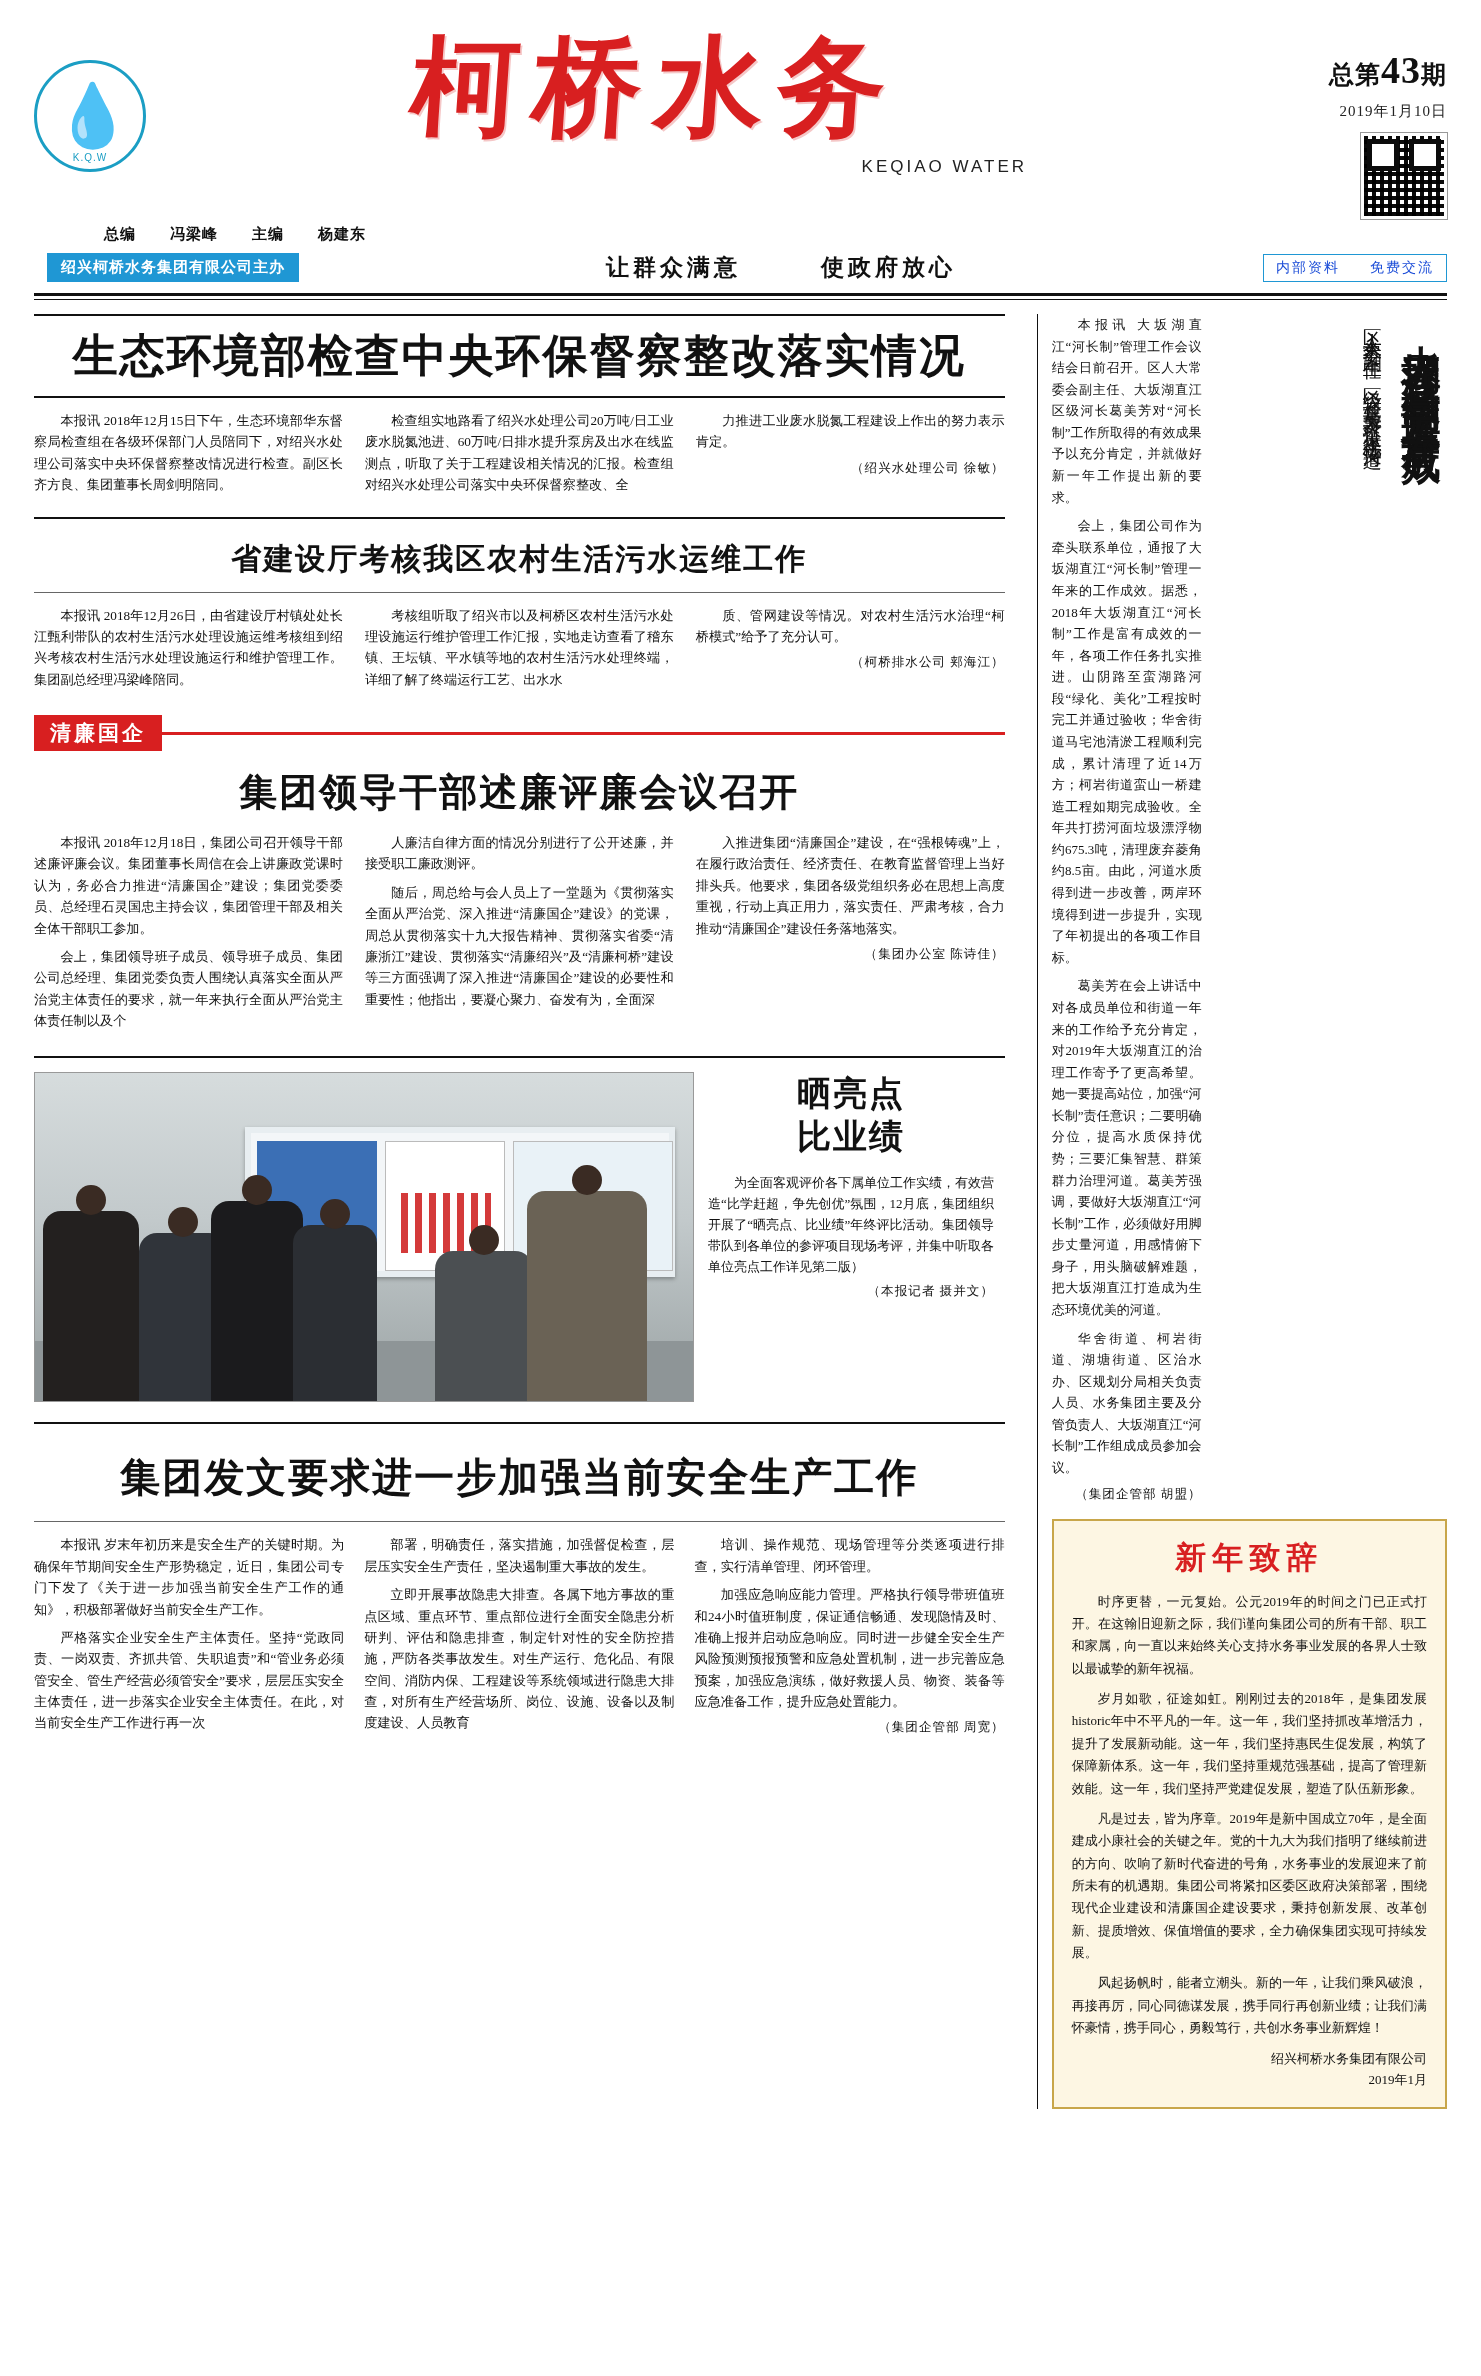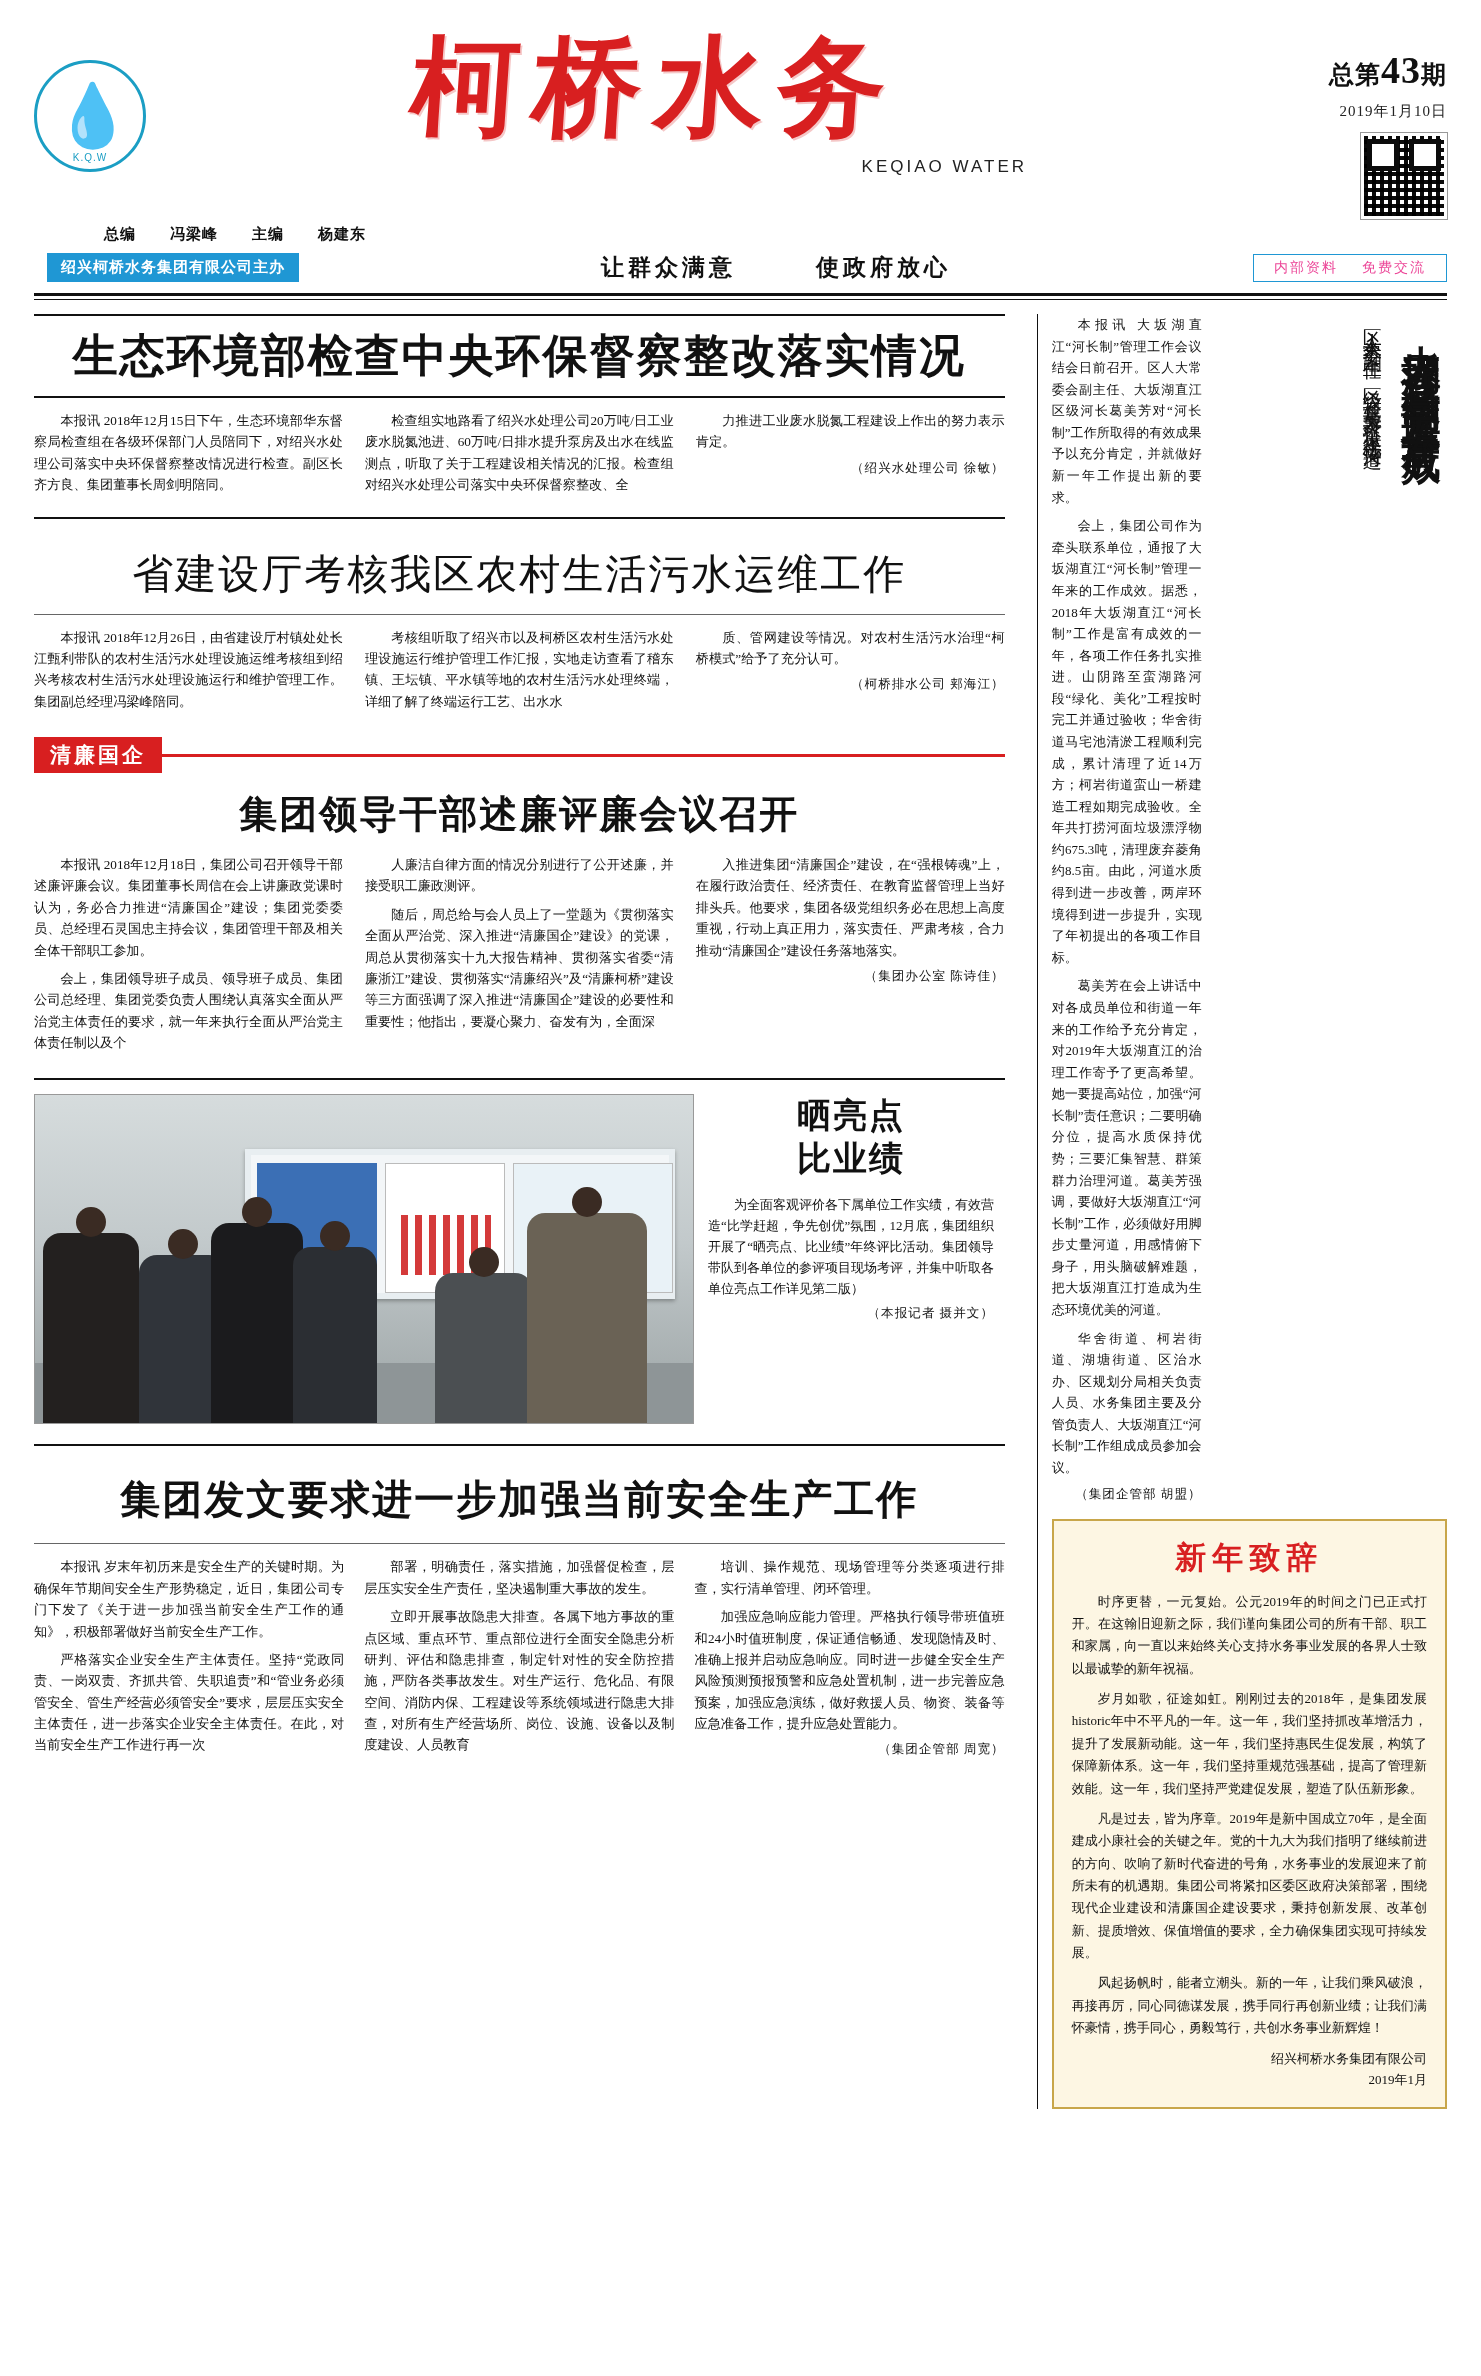--- a/index.html
+++ b/index.html
@@ -81,42 +81,42 @@
   .host-bar {
     background: #1f97d4; color: #fff; font-size: 15px; font-weight: bold;
     padding: 5px 14px; letter-spacing: 1px;
     font-family: "Liberation Sans", sans-serif;
   }
   .slogans {
     flex: 1; display: flex; justify-content: center; gap: 80px;
     font-size: 23px; font-weight: bold; letter-spacing: 4px;
   }
   .internal-box {
-    border: 1px solid #1f97d4; color: #ec4899; font-size: 14px;
-    padding: 4px 20px; letter-spacing: 2px; display: flex; gap: 24px;
+    border: 1px solid #1f97d4; color: #1d4ed8; font-size: 14px;
+    padding: 4px 12px; letter-spacing: 2px; display: flex; gap: 30px;
     font-family: "Liberation Sans", sans-serif;
   }
   .rule-thick { height: 3px; background: #111; margin-top: 10px; }
   .rule-thin { height: 1px; background: #111; margin-top: 3px; }
 
   
   .body-grid { display: flex; margin-top: 14px; }
   .left-col { width: 1000px; padding-right: 18px; }
   .vdiv { width: 1px; background: #111; margin: 0 14px; }
   .right-col { width: 400px; }
 
   
   .headline-wrap { border-top: 2px solid #111; border-bottom: 2px solid #111; padding: 10px 0; }
   .headline {
     font-size: 45px; font-weight: bold; text-align: center; letter-spacing: 2px;
     font-family: "DejaVu Serif", serif;
   }
   .headline2 {
-    font-size: 41px; font-weight: normal; text-align: center; letter-spacing: 2px;
-    margin: 28px 0 12px;
+    font-size: 30px; font-weight: bold; text-align: center; letter-spacing: 2px;
+    margin: 20px 0 12px;
     font-family: "DejaVu Serif", serif;
   }
   .headline3 {
     font-size: 38px; font-weight: bold; text-align: center; letter-spacing: 2px;
     margin: 16px 0 14px;
     font-family: "DejaVu Serif", serif;
   }
   .headline4 {
     font-size: 40px; font-weight: bold; text-align: center; letter-spacing: 2px;
     margin: 14px 0 16px;

